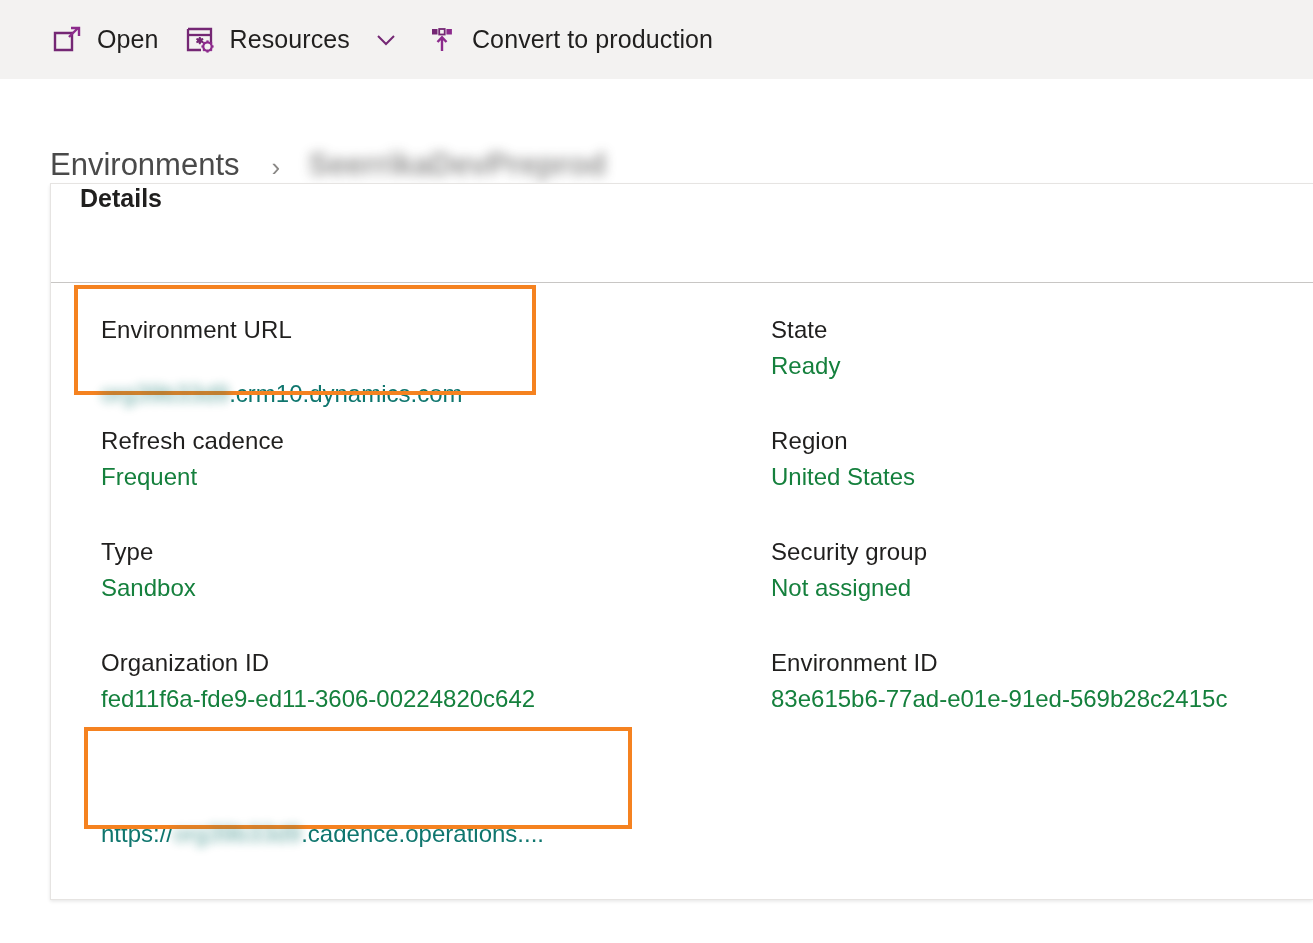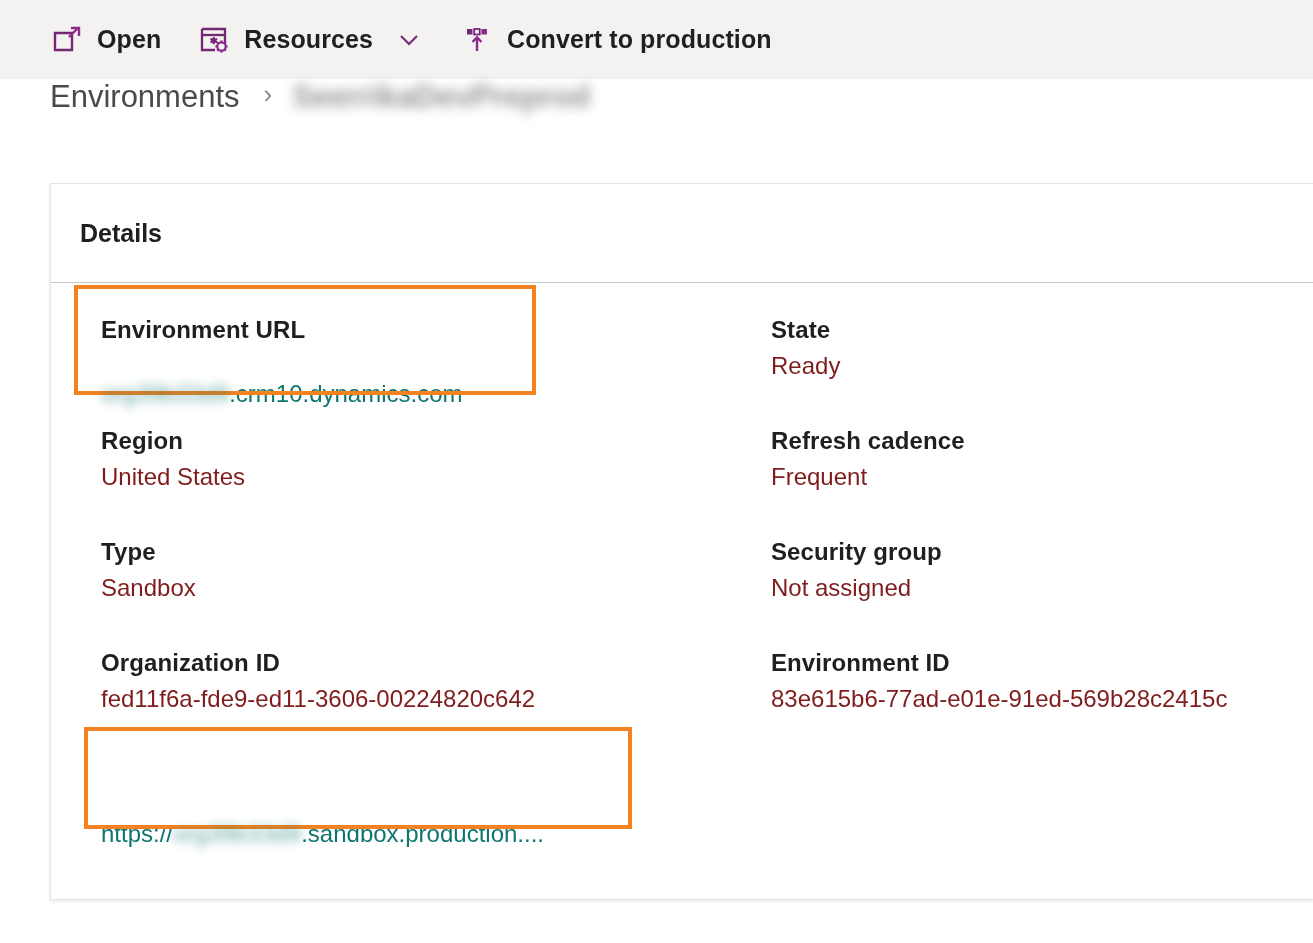--- a/index.html
+++ b/index.html
@@ -13,22 +13,21 @@
     overflow: hidden;
   }
 
   
   .commandbar {
     height: 79px;
     background: #f3f2f1;
     display: flex;
     align-items: center;
     padding-left: 38px;
-    gap: 12px;
-    font-weight: bold;
+    gap: 0px;
   }
   .cmd-item {
     display: flex;
     align-items: center;
     height: 100%;
     padding: 0 12px;
     cursor: default;
     gap: 13px;
   }
   .cmd-item .cmd-label {
@@ -52,24 +51,24 @@
     display: flex;
     align-items: center;
     justify-content: center;
     margin-left: 8px;
     flex: 0 0 auto;
   }
 
   
   .breadcrumb {
     display: flex;
-    align-items: flex-start;
+    align-items: flex-end;
     padding: 0 0 0 50px;
     height: 104px;
-    gap: 4px;
+    gap: 12px;
   }
   .crumb-link {
     font-size: 31px;
     color: #4a4a4a;
     font-weight: 400;
     cursor: pointer;
     white-space: nowrap;
   }
   .crumb-sep {
     font-size: 26px;
@@ -93,21 +92,20 @@
     background: #ffffff;
     border: 1px solid #e6e4e2;
     border-right: none;
     box-shadow: 0 1.6px 3.6px rgba(0,0,0,0.10), 0 0.3px 0.9px rgba(0,0,0,0.07);
     height: 717px;
     position: relative;
   }
   .card-header {
     height: 99px;
     display: flex;
-    align-items: center;
     padding-left: 29px;
     border-bottom: 1px solid #c8c6c4;
   }
   .card-header-title {
     font-size: 25px;
     font-weight: 600;
     color: #201f1e;
   }
 
   .card-body {
@@ -121,30 +119,30 @@
     row-gap: 0px;
   }
 
   .field {
     padding: 0 0 0 50px;
     height: 111px;
   }
 
   .field-label {
     font-size: 24px;
-    font-weight: 700;
+    font-weight: 400;
     color: #201f1e;
     line-height: 34px;
     letter-spacing: 0.1px;
     white-space: nowrap;
   }
   .field-value {
     font-size: 24px;
     font-weight: 400;
-    color: #7f1d1d;
+    color: #15803d;
     line-height: 38px;
     white-space: nowrap;
   }
   .field-value.link {
     color: #0f766e;
     margin-top: 28px;
   }
   .blurred {
     filter: blur(5px);
     opacity: 0.65;
@@ -248,27 +246,27 @@
       <div class="field">
         <div class="field-label">Environment URL</div>
         <div class="field-value link"><span class="blurred">org39b33d9</span><span>.crm10.dynamics.com</span></div>
       </div>
       <div class="field">
         <div class="field-label">State</div>
         <div class="field-value">Ready</div>
       </div>
 
       <div class="field">
+        <div class="field-label">Refresh cadence</div>
+        <div class="field-value">Frequent</div>
+      </div>
+      <div class="field">
         <div class="field-label">Region</div>
         <div class="field-value">United States</div>
       </div>
-      <div class="field">
-        <div class="field-label">Refresh cadence</div>
-        <div class="field-value">Frequent</div>
-      </div>
 
       <div class="field">
         <div class="field-label">Type</div>
         <div class="field-value">Sandbox</div>
       </div>
       <div class="field">
         <div class="field-label">Security group</div>
         <div class="field-value">Not assigned</div>
       </div>
 
@@ -277,17 +275,17 @@
         <div class="field-value">fed11f6a-fde9-ed11-3606-00224820c642</div>
       </div>
       <div class="field">
         <div class="field-label">Environment ID</div>
         <div class="field-value">83e615b6-77ad-e01e-91ed-569b28c2415c</div>
       </div>
 
     </div>
 
     <div class="fno-row">
-      <div class="field-value link"><span>https://</span><span class="blurred">org39b33d9</span><span>.sandbox.production....</span></div>
+      <div class="field-value link"><span>https://</span><span class="blurred">org39b33d9</span><span>.cadence.operations....</span></div>
     </div>
 
   </div>
 </div>
 
 </body></html>

